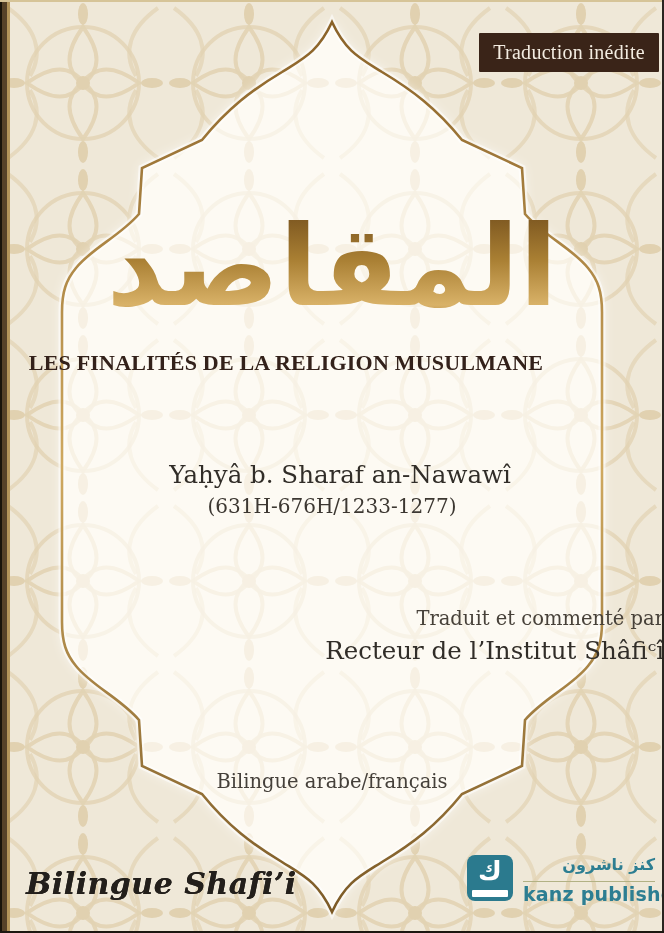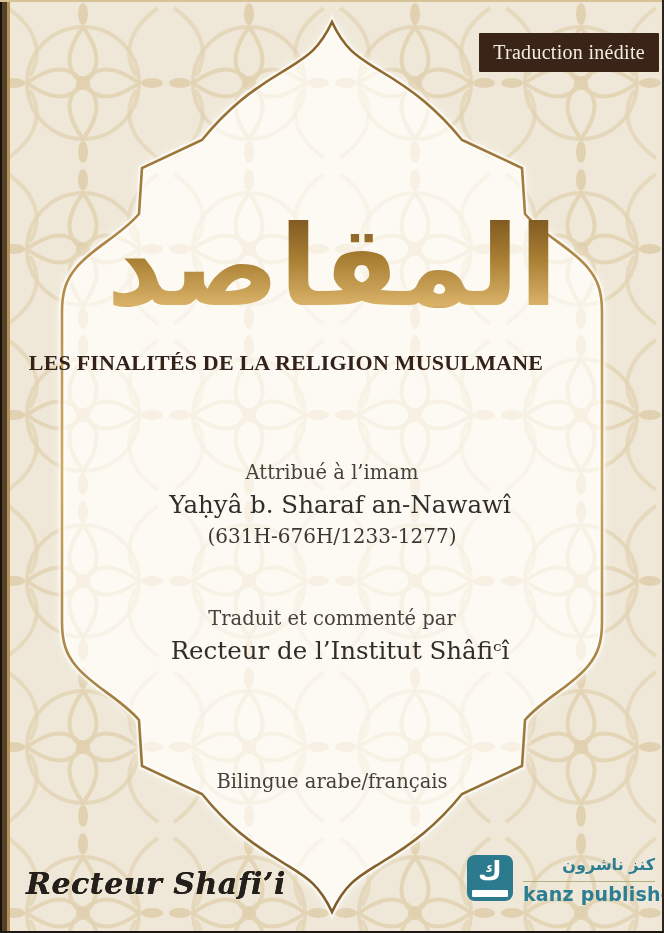--- a/index.html
+++ b/index.html
@@ -35,21 +35,21 @@
     left:0;top:345px;width:572px;text-align:center;
     font-family:"Liberation Serif", serif;
     color:#33211a;font-weight:700;font-size:22px;line-height:36px;letter-spacing:.2px;
   }
 
   .block{left:0;width:664px;text-align:center;color:#45403a;}
   .intro-line{font-size:19.5px;line-height:30px;color:#474139;}
   .name-line{font-size:24.5px;line-height:33px;color:#312d28;padding-left:16px;}
   .dates-line{font-size:20px;line-height:30px;color:#3c3731;}
   .attribution{top:458px;}
-  .translator{top:604px;}
+  .translator{top:604px;text-align:right;}
   .edition{top:770px;font-size:19.5px;color:#45403a;}
 
   
   .institut-logo{
     left:26px;top:866px;width:230px;
     font-family:"DejaVu Serif", serif;font-weight:bold;font-style:italic;
     font-size:30px;color:#231f1b;letter-spacing:.5px;white-space:nowrap;
     text-shadow:0 0 .4px #231f1b;
   }
 
@@ -152,34 +152,33 @@
     <svg width="664" height="200" viewBox="0 0 664 200">
       <text x="332" y="155" text-anchor="middle" font-family="DejaVu Sans, sans-serif" font-size="112" font-weight="bold" fill="url(#goldtext)">المقاصد</text>
     </svg>
   </div>
 
   <div class="layer main-title">
     <div>LES FINALITÉS DE LA RELIGION MUSULMANE</div>
   </div>
 
   <div class="layer block attribution">
-    <div class="intro-line">Attribué à l’imam</div>
     <div class="name-line">Yaḥyâ b. Sharaf an-Nawawî</div>
     <div class="dates-line">(631H-676H/1233-1277)</div>
   </div>
 
   <div class="layer block translator">
     <div class="intro-line">Traduit et commenté par</div>
     <div class="name-line">Recteur de l’Institut Shâfiᶜî</div>
   </div>
 
   <div class="layer block edition">Bilingue arabe/français</div>
 
   <div class="layer institut-logo">
-    <span>Recteur Shafi’i</span>
+    <span>Bilingue Shafi’i</span>
   </div>
 
   <div class="layer kanz-logo">
     <div class="kanz-icon">
       <span class="glyph">ك</span>
       <span class="strip"></span>
     </div>
     <div class="kanz-text">
       <span class="kanz-arabic">كنز ناشرون</span>
       <hr class="kanz-divider">

